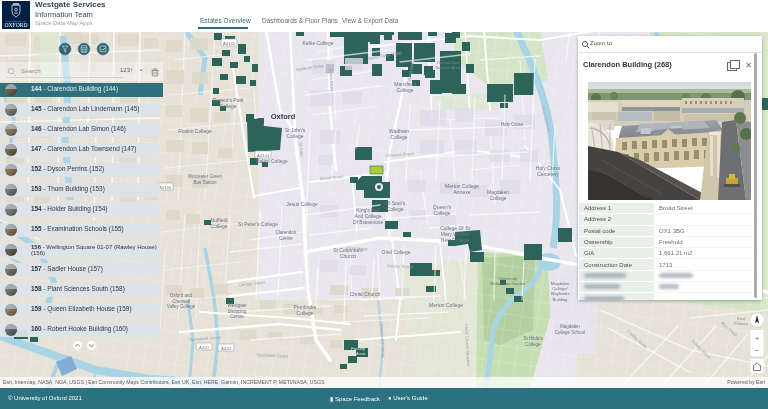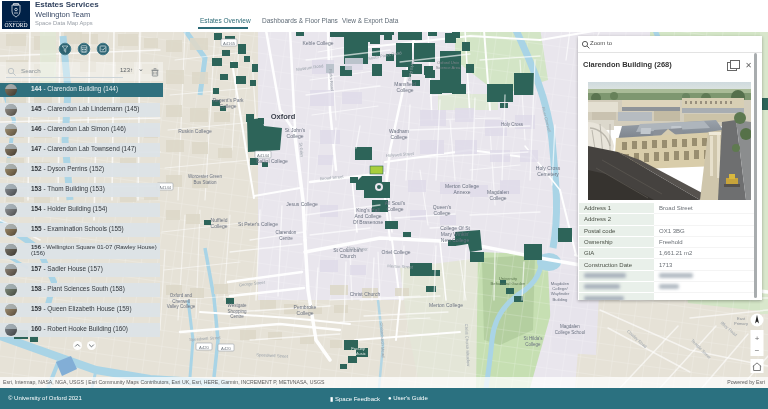--- a/index.html
+++ b/index.html
@@ -507,22 +507,22 @@
 <rect width="28" height="28" fill="#002147"></rect>
 <g stroke="#fff" stroke-width="0.7" fill="none">
 <path d="M10,4 h8 v6 c0,3 -2,5 -4,6 c-2,-1 -4,-3 -4,-6 z"></path>
 <path d="M11.5,2.5 h5 v1.5 h-5 z"></path>
 <circle cx="14" cy="8.5" r="1.3"></circle>
 <path d="M12,12 h4"></path>
 </g>
 <text x="14" y="20.5" font-size="2.6" fill="#cfd6e2" text-anchor="middle" font-family="Liberation Serif,serif">UNIVERSITY OF</text>
 <text x="14" y="26" font-size="5.6" fill="#fff" text-anchor="middle" font-family="Liberation Serif,serif">OXFORD</text>
 </svg></div>
-  <div id="t1">Estates Services</div>
-  <div id="t2">Wellington Team</div>
+  <div id="t1">Westgate Services</div>
+  <div id="t2">Information Team</div>
   <div id="t3">Space Data Map Apps</div>
   <div class="tab" id="tab1">Estates Overview</div>
   <div id="tab1u"></div>
   <div class="tab" id="tab2">Dashboards &amp; Floor Plans</div>
   <div class="tab" id="tab3">View &amp; Export Data</div>
 </div>
 <div id="search">
   <svg width="10" height="10" style="position:absolute;left:7px;top:5px">
         <circle cx="4" cy="4" r="2.7" fill="none" stroke="#b3bbc0" stroke-width="0.8"></circle>
         <line x1="6.1" y1="6.1" x2="8.6" y2="8.6" stroke="#b3bbc0" stroke-width="0.8"></line>

